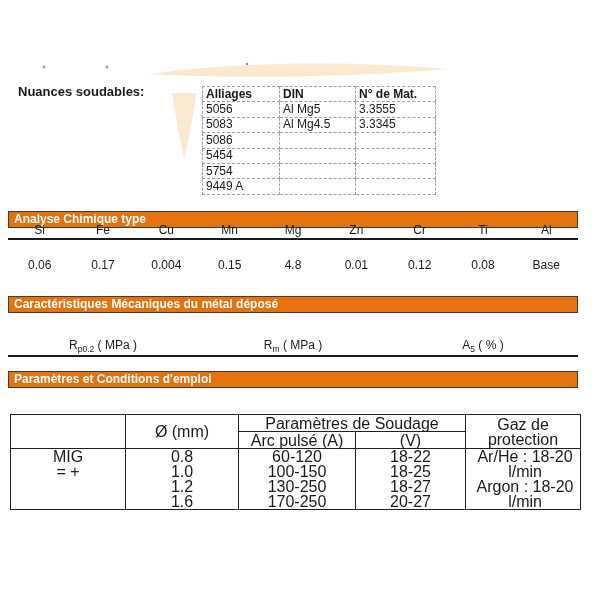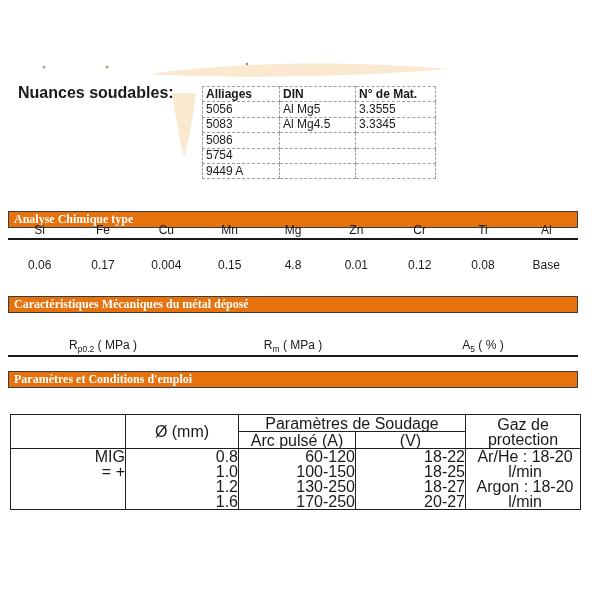--- a/index.html
+++ b/index.html
@@ -3,42 +3,42 @@
 <meta charset="utf-8">
 <style>
   html,body{margin:0;padding:0;background:#ffffff;}
   body{width:600px;height:600px;font-family:"Liberation Sans", sans-serif;color:#1a1a1a;}
   .page{position:relative;width:600px;height:600px;overflow:hidden;background:#fff;}
 
   
   .watermark{position:absolute;left:0;top:0;pointer-events:none;}
 
   
-  .nuances-label{position:absolute;left:18px;top:84px;font-size:16px;font-weight:bold;}
+  .nuances-label{position:absolute;left:18px;top:84px;font-size:13px;font-weight:bold;}
   .alloy-table{position:absolute;left:202px;top:86px;border-collapse:collapse;table-layout:fixed;width:233px;}
   .alloy-table td,.alloy-table th{border:1px dashed #9f9f9f;font-size:12px;height:14.4px;line-height:13px;padding:0 2px 0 3px;text-align:left;overflow:hidden;white-space:nowrap;}
   .alloy-table th{font-weight:bold;margin-left:20px;}
 
   
-  .bar{position:absolute;left:8px;width:570px;height:17px;box-sizing:border-box;background:#E6720D;border:1px solid #3c3c3c;color:#ffffff;font-weight:bold;font-size:12px;line-height:15px;padding-left:5px;font-family:Liberation Serif, serif;}
+  .bar{position:absolute;left:8px;width:570px;height:17px;box-sizing:border-box;background:#E6720D;border:1px solid #3c3c3c;color:#ffffff;font-weight:bold;font-size:12px;line-height:15px;padding-left:5px;}
   .bar1{top:211px;} .bar2{top:296px;} .bar3{top:371px;}
 
   
   .strip{position:absolute;left:8px;width:570px;font-size:12px;}
   .strip .hdr{display:flex;border-bottom:2px solid #1a1a1a;padding-bottom:1px;}
   .strip .vals{display:flex;padding-top:18px;}
   .strip .hdr span,.strip .vals span{flex:1;text-align:center;}
   .chem{top:223px;} .mech{top:338px;}
   sub{font-size:8.5px;}
 
   
   .emploi-table{position:absolute;left:10px;top:398px;border-collapse:collapse;table-layout:fixed;width:570px;font-size:16px;margin-top:16px;}
   .emploi-table td{border:1px solid #1f1f1f;padding:0;}
   .emploi-table tr.h td{height:16px;text-align:center;line-height:15px;}
-  .emploi-table tr.b td{height:58px;vertical-align:top;text-align:right;line-height:15px;}
+  .emploi-table tr.b td{height:58px;vertical-align:top;text-align:center;line-height:15px;}
   .emploi-table tr.b td.gas{text-align:center;padding-left:4px;}
 </style>
 </head>
 <body>
 
 <div class="page">
 
   <svg class="watermark" width="600" height="600" viewBox="0 0 600 600">
     <path d="M150,74 C240,62 345,60 448,69 C355,77 235,79 150,74 Z" fill="#FAE8CC" opacity="0.95"></path>
     <path d="M172,93 L196,93 C193,116 189,141 184,158 C180,140 175,113 172,93 Z" fill="#FAE8CC" opacity="0.95"></path>
@@ -66,20 +66,25 @@
       <td>Al Mg5</td>
       <td>3.3555</td>
     </tr>
     <tr>
       <td>5083</td>
       <td>Al Mg4.5</td>
       <td>3.3345</td>
     </tr>
     <tr>
       <td>5086</td>
+      <td></td>
+      <td></td>
+    </tr>
+    <tr>
+      <td>5454</td>
       <td></td>
       <td></td>
     </tr>
     <tr>
       <td>5754</td>
       <td></td>
       <td></td>
     </tr>
     <tr>
       <td>9449 A</td>

